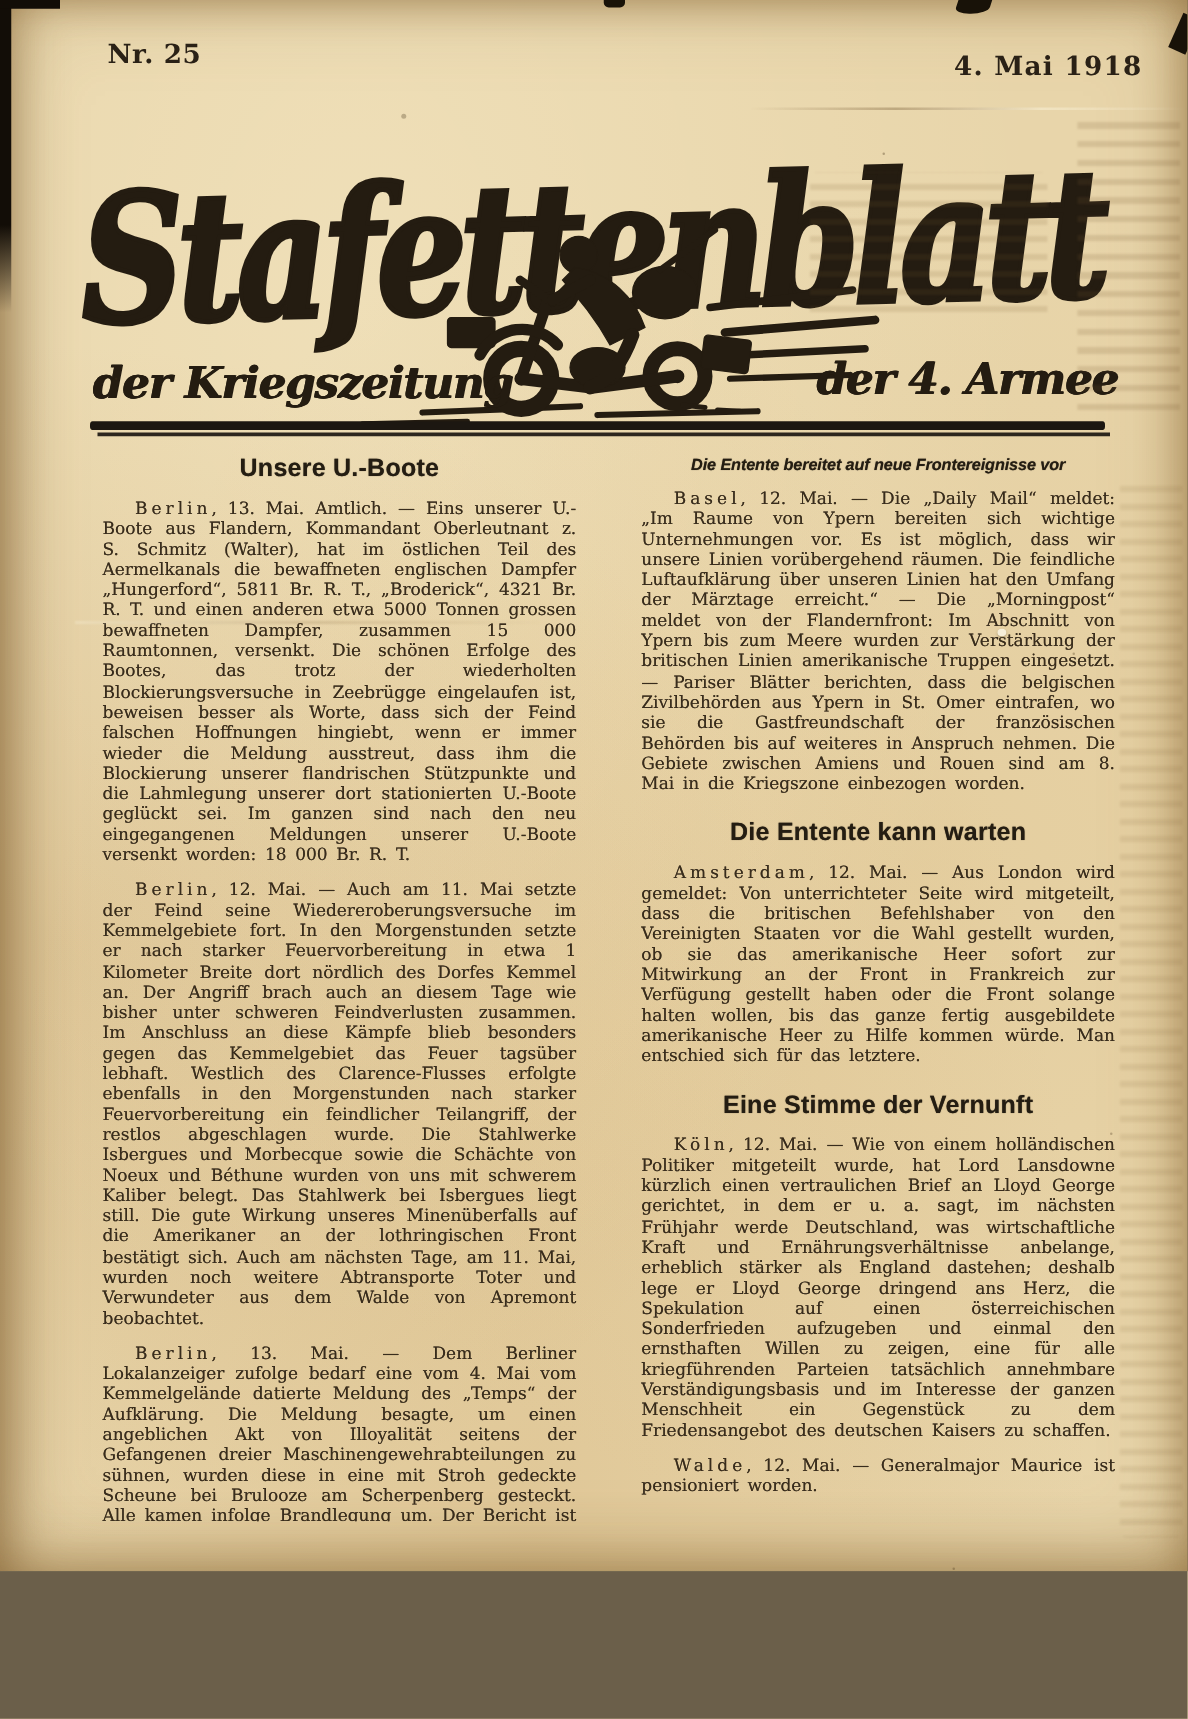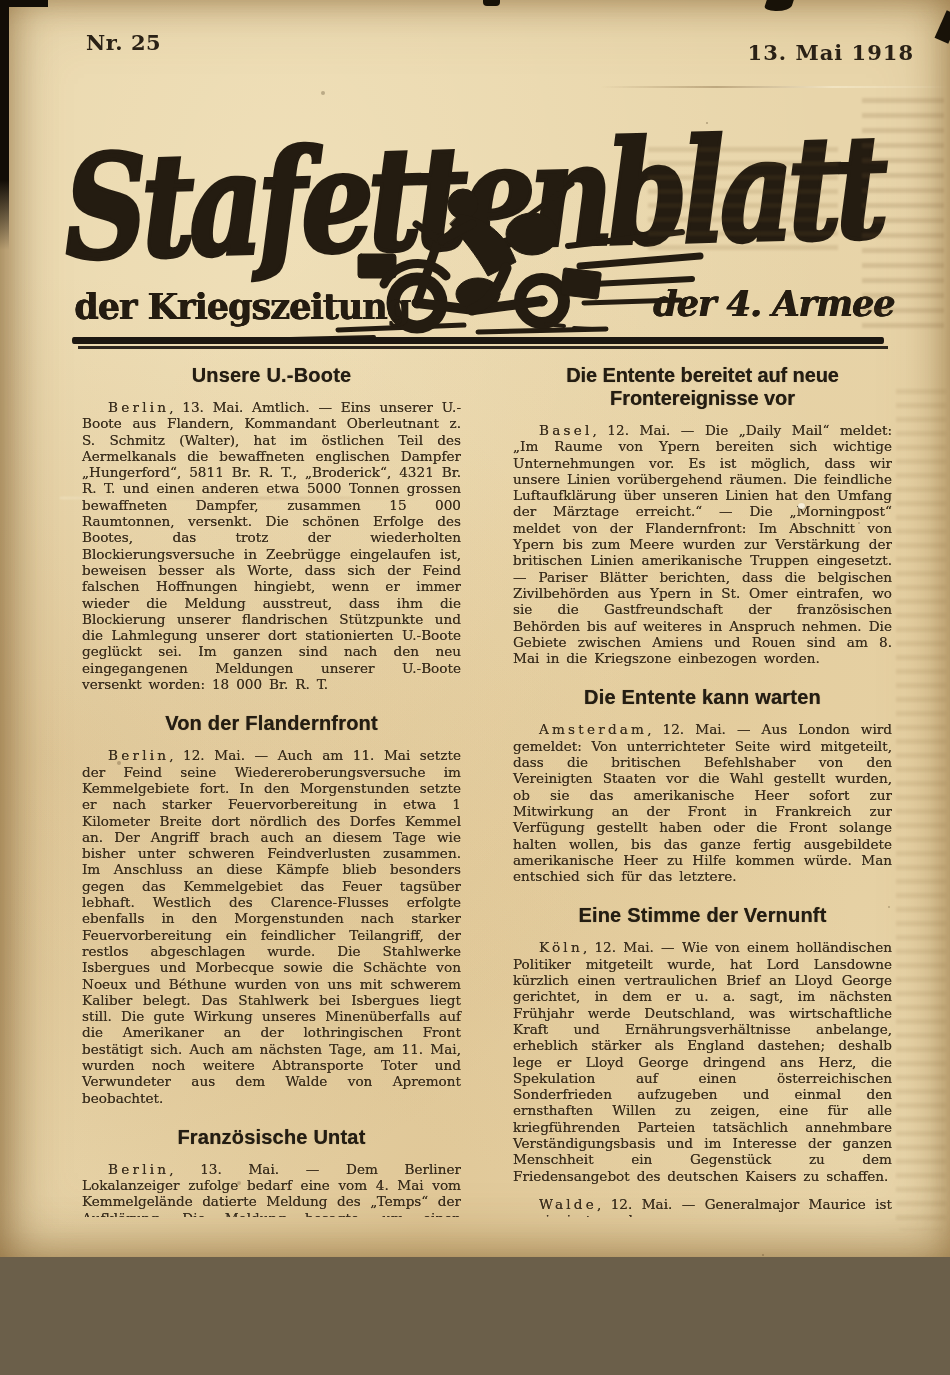--- a/index.html
+++ b/index.html
@@ -17,37 +17,37 @@
       inset -20px 0 34px -14px rgba(130,95,45,.38),
       inset 0 -24px 46px -12px rgba(130,95,45,.32),
       inset 0 18px 30px -12px rgba(130,95,45,.25);
     font-family:"DejaVu Serif", serif;
     color:#382d1e;
   }
   
   .issue{position:absolute;left:86px;top:30px;font-size:21px;font-weight:bold;color:#2a2116;letter-spacing:.5px;}
   .date{position:absolute;right:36px;top:40px;font-size:21px;font-weight:bold;color:#2a2116;letter-spacing:1px;}
   .masthead-svg{position:absolute;left:40px;top:58px;width:880px;height:300px;overflow:visible;}
-  .sub-left{position:absolute;left:74px;top:286px;font-size:35px;font-weight:bold;color:#241c11;
+  .sub-left{position:absolute;left:74px;top:286px;font-size:35px;font-weight:bold;font-style:italic;color:#241c11;
     text-shadow:.8px 0 0 #241c11, 0 .4px 0 #241c11;letter-spacing:-1px;}
   .sub-right{position:absolute;left:653px;top:283px;font-size:35px;font-weight:bold;font-style:italic;color:#241c11;
     text-shadow:.8px 0 0 #241c11, 0 .4px 0 #241c11;letter-spacing:-1px;}
   .rule{position:absolute;left:72px;right:66px;top:337px;}
   .rule .bar-thick{height:7px;background:#1c1711;border-radius:2px/3px;}
   .rule .bar-thin{height:3px;background:#1c1711;margin-top:2px;margin-left:6px;margin-right:-4px;opacity:.92;}
   
   .columns{position:absolute;left:70px;right:46px;top:356px;bottom:40px;display:flex;gap:28px;overflow:hidden;}
   .col{flex:1 1 0;min-width:0;}
   .headline{
     font-family:"Liberation Sans", sans-serif;font-weight:700;text-align:center;
     font-size:20px;color:#241d12;margin:20px 0 9px;letter-spacing:.2px;
     text-shadow:0 0 .7px rgba(36,29,18,.8);
   }
   .headline--first{margin-top:8px;}
-  .headline--long{font-size:20px;letter-spacing:-.1px;}
+  .headline--long{font-size:13px;letter-spacing:-.1px;font-style:italic;}
   .article-body{
     margin:12px;font-size:13.6px;line-height:16.3px;text-align:justify;text-indent:26px;
     word-spacing:2.6px;color:#382c1c;hyphens:auto;
     text-shadow:0 0 .5px rgba(56,44,28,.75);
   }
   .dateline{letter-spacing:3.2px;}
   
   .artifact{position:absolute;pointer-events:none;}
   .edge-left{left:0;top:0;width:9px;height:250px;background:linear-gradient(180deg,#120d07 72%,rgba(18,13,7,0));}
   .corner-tl{left:0;top:0;width:48px;height:7px;background:#120d07;}
@@ -70,21 +70,21 @@
       118px 762px 0 1px rgba(70,52,26,.28), 888px 906px 0 0 rgba(70,52,26,.30),
       238px 1182px 0 1px rgba(70,52,26,.26), 762px 1254px 0 0 rgba(70,52,26,.32),
       522px 1332px 0 1px rgba(70,52,26,.24), 92px 302px 0 0 rgba(70,52,26,.30);}
 </style>
 </head>
 <body>
 
 <div class="scan">
 
   <div class="issue">Nr. 25</div>
-  <div class="date">13. Mai 1918</div>
+  <div class="date">4. Mai 1918</div>
 
   <svg class="masthead-svg" viewBox="0 0 880 300">
 
     <text x="26" y="200" font-family="DejaVu Serif, serif" font-style="italic" font-weight="bold" font-size="142" letter-spacing="-7" textLength="818" lengthAdjust="spacingAndGlyphs" fill="#241c11" stroke="#241c11" stroke-width="4" transform="rotate(-1.5 26 200)">Stafettenblatt</text>
 
     <g stroke="#241c11" fill="#241c11" stroke-linecap="round">
 
       <path d="M528,188 L642,174" stroke-width="6" fill="none"></path>
       <path d="M540,208 L660,198" stroke-width="7" fill="none"></path>
       <path d="M534,227 L652,221" stroke-width="6" fill="none"></path>
@@ -133,25 +133,23 @@
   </div>
 
   <div class="columns">
 
     <section class="col">
       <article>
         <h2 class="headline headline--first">Unsere U.-Boote</h2>
         <p class="article-body"><span class="dateline">Berlin</span><span>, 13. Mai. Amtlich. — Eins unserer U.-Boote aus Flandern, Kommandant Oberleutnant z. S. Schmitz (Walter), hat im östlichen Teil des Aermelkanals die bewaffneten englischen Dampfer „Hungerford“, 5811 Br. R. T., „Broderick“, 4321 Br. R. T. und einen anderen etwa 5000 Tonnen grossen bewaffneten Dampfer, zusammen 15 000 Raumtonnen, versenkt. Die schönen Erfolge des Bootes, das trotz der wiederholten Blockierungsversuche in Zeebrügge eingelaufen ist, beweisen besser als Worte, dass sich der Feind falschen Hoffnungen hingiebt, wenn er immer wieder die Meldung ausstreut, dass ihm die Blockierung unserer flandrischen Stützpunkte und die Lahmlegung unserer dort stationierten U.-Boote geglückt sei. Im ganzen sind nach den neu eingegangenen Meldungen unserer U.-Boote versenkt worden: 18 000 Br. R. T.</span></p>
       </article>
       <article>
-        <h2 class="headline">Von der Flandernfront</h2>
         <p class="article-body"><span class="dateline">Berlin</span><span>, 12. Mai. — Auch am 11. Mai setzte der Feind seine Wiedereroberungsversuche im Kemmelgebiete fort. In den Morgenstunden setzte er nach starker Feuervorbereitung in etwa 1 Kilometer Breite dort nördlich des Dorfes Kemmel an. Der Angriff brach auch an diesem Tage wie bisher unter schweren Feindverlusten zusammen. Im Anschluss an diese Kämpfe blieb besonders gegen das Kemmelgebiet das Feuer tagsüber lebhaft. Westlich des Clarence-Flusses erfolgte ebenfalls in den Morgenstunden nach starker Feuervorbereitung ein feindlicher Teilangriff, der restlos abgeschlagen wurde. Die Stahlwerke Isbergues und Morbecque sowie die Schächte von Noeux und Béthune wurden von uns mit schwerem Kaliber belegt. Das Stahlwerk bei Isbergues liegt still. Die gute Wirkung unseres Minenüberfalls auf die Amerikaner an der lothringischen Front bestätigt sich. Auch am nächsten Tage, am 11. Mai, wurden noch weitere Abtransporte Toter und Verwundeter aus dem Walde von Apremont beobachtet.</span></p>
       </article>
       <article>
-        <h2 class="headline">Französische Untat</h2>
         <p class="article-body"><span class="dateline">Berlin</span><span>, 13. Mai. — Dem Berliner Lokalanzeiger zufolge bedarf eine vom 4. Mai vom Kemmelgelände datierte Meldung des „Temps“ der Aufklärung. Die Meldung besagte, um einen angeblichen Akt von Illoyalität seitens der Gefangenen dreier Maschinengewehrabteilungen zu sühnen, wurden diese in eine mit Stroh gedeckte Scheune bei Brulooze am Scherpenberg gesteckt. Alle kamen infolge Brandlegung um. Der Bericht ist unterfertigt von dem zuständigen Kriegsberichtserstatter des „Temps“ Leutnant Entrayges, der diese Untat Grenadieren einer französischen Division zuschreibt.</span></p>
       </article>
     </section>
 
     <section class="col">
       <article>
         <h2 class="headline headline--first headline--long">Die Entente bereitet auf neue Frontereignisse vor</h2>
         <p class="article-body"><span class="dateline">Basel</span><span>, 12. Mai. — Die „Daily Mail“ meldet: „Im Raume von Ypern bereiten sich wichtige Unternehmungen vor. Es ist möglich, dass wir unsere Linien vorübergehend räumen. Die feindliche Luftaufklärung über unseren Linien hat den Umfang der Märztage erreicht.“ — Die „Morningpost“ meldet von der Flandernfront: Im Abschnitt von Ypern bis zum Meere wurden zur Verstärkung der britischen Linien amerikanische Truppen eingesetzt. — Pariser Blätter berichten, dass die belgischen Zivilbehörden aus Ypern in St. Omer eintrafen, wo sie die Gastfreundschaft der französischen Behörden bis auf weiteres in Anspruch nehmen. Die Gebiete zwischen Amiens und Rouen sind am 8. Mai in die Kriegszone einbezogen worden.</span></p>
       </article>
       <article>

